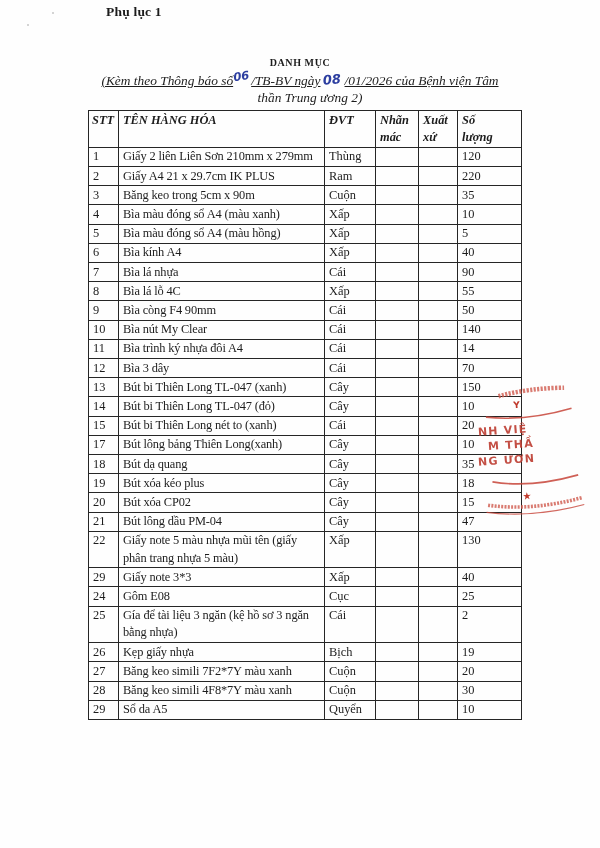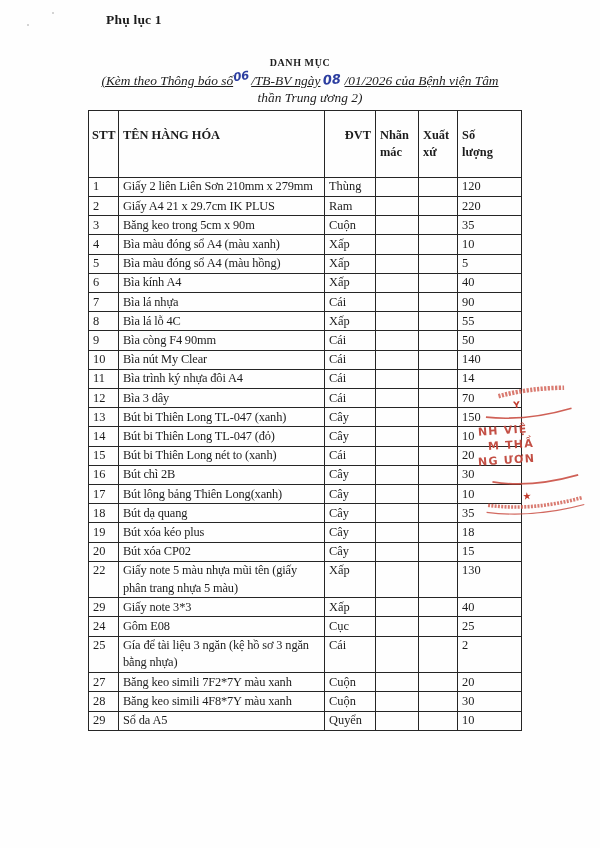--- a/index.html
+++ b/index.html
@@ -3,21 +3,21 @@
 <meta charset="utf-8">
 <style>
   html,body { margin:0; padding:0; background:#ffffff; }
   .page {
     position:relative; width:600px; height:848px; background:#fefefe;
     overflow:hidden; font-family:"Liberation Serif","DejaVu Serif",serif;
     color:#1c1c1c;
   }
   .speck { position:absolute; background:#9a9a9a; border-radius:50%; opacity:.55; }
   .annex {
-    position:absolute; left:106px; top:12px; font-size:13.5px; font-weight:bold;
+    position:absolute; left:106px; top:4px; font-size:13.5px; font-weight:bold;
     letter-spacing:.2px;
   }
   .title {
     position:absolute; left:0; right:0; top:57px; text-align:center;
     font-size:10px; font-weight:bold; letter-spacing:.6px;
   }
   .subtitle {
     position:absolute; left:0; right:0; top:73px; text-align:center;
     font-style:italic; font-size:13.4px; line-height:16.5px;
   }
@@ -34,24 +34,25 @@
     position:absolute; left:88px; top:110px; width:433px;
     border-collapse:collapse; table-layout:fixed;
   }
   table.items th, table.items td {
     border:1px solid #262626; vertical-align:top;
     font-size:12.4px; line-height:17.2px; padding:0.5px 4px;
     overflow:hidden;
   }
   table.items th {
     text-align:left; white-space:pre-line; font-weight:bold; line-height:16.9px;
-    padding:16px 4px;
+    padding:1px 4px;
+    font-style:italic;
   }
   table.items th.c-stt { padding-left:3px; }
-  table.items th.c-unit { text-align:right; }
+  table.items th.c-unit { text-align:left; }
   td.cell-stt { padding-left:6px; }
   td.cell-name { padding-left:12px; letter-spacing:-0.15px; }
   td.cell-unit { padding-left:7px; }
   td.cell-qty  { padding-left:7px; }
 
   
   .stamp {
     position:absolute; top:376px; right:-46px; width:170px; height:136px;
     transform:rotate(-4deg); color:#c0392b; pointer-events:none;
   }
@@ -219,28 +220,20 @@
         </tr>
         <tr>
           <td class="cell-stt">15</td>
           <td class="cell-name">Bút bi Thiên Long nét to (xanh)</td>
           <td class="cell-unit">Cái</td>
           <td class="cell-brand"></td>
           <td class="cell-origin"></td>
           <td class="cell-qty">20</td>
         </tr>
         <tr>
-          <td class="cell-stt">16</td>
-          <td class="cell-name">Bút chì 2B</td>
-          <td class="cell-unit">Cây</td>
-          <td class="cell-brand"></td>
-          <td class="cell-origin"></td>
-          <td class="cell-qty">30</td>
-        </tr>
-        <tr>
           <td class="cell-stt">17</td>
           <td class="cell-name">Bút lông bảng Thiên Long(xanh)</td>
           <td class="cell-unit">Cây</td>
           <td class="cell-brand"></td>
           <td class="cell-origin"></td>
           <td class="cell-qty">10</td>
         </tr>
         <tr>
           <td class="cell-stt">18</td>
           <td class="cell-name">Bút dạ quang</td>
@@ -257,20 +250,28 @@
           <td class="cell-origin"></td>
           <td class="cell-qty">18</td>
         </tr>
         <tr>
           <td class="cell-stt">20</td>
           <td class="cell-name">Bút xóa CP02</td>
           <td class="cell-unit">Cây</td>
           <td class="cell-brand"></td>
           <td class="cell-origin"></td>
           <td class="cell-qty">15</td>
+        </tr>
+        <tr>
+          <td class="cell-stt">21</td>
+          <td class="cell-name">Bút lông dầu PM-04</td>
+          <td class="cell-unit">Cây</td>
+          <td class="cell-brand"></td>
+          <td class="cell-origin"></td>
+          <td class="cell-qty">47</td>
         </tr>
         <tr>
           <td class="cell-stt">22</td>
           <td class="cell-name">Giấy note 5 màu nhựa mũi tên (giấy phân trang nhựa 5 màu)</td>
           <td class="cell-unit">Xấp</td>
           <td class="cell-brand"></td>
           <td class="cell-origin"></td>
           <td class="cell-qty">130</td>
         </tr>
         <tr>
@@ -289,20 +290,28 @@
           <td class="cell-origin"></td>
           <td class="cell-qty">25</td>
         </tr>
         <tr>
           <td class="cell-stt">25</td>
           <td class="cell-name">Gía để tài liệu 3 ngăn (kệ hồ sơ 3 ngăn bằng nhựa)</td>
           <td class="cell-unit">Cái</td>
           <td class="cell-brand"></td>
           <td class="cell-origin"></td>
           <td class="cell-qty">2</td>
+        </tr>
+        <tr>
+          <td class="cell-stt">26</td>
+          <td class="cell-name">Kẹp giấy nhựa</td>
+          <td class="cell-unit">Bịch</td>
+          <td class="cell-brand"></td>
+          <td class="cell-origin"></td>
+          <td class="cell-qty">19</td>
         </tr>
         <tr>
           <td class="cell-stt">27</td>
           <td class="cell-name">Băng keo simili 7F2*7Y màu xanh</td>
           <td class="cell-unit">Cuộn</td>
           <td class="cell-brand"></td>
           <td class="cell-origin"></td>
           <td class="cell-qty">20</td>
         </tr>
         <tr>

